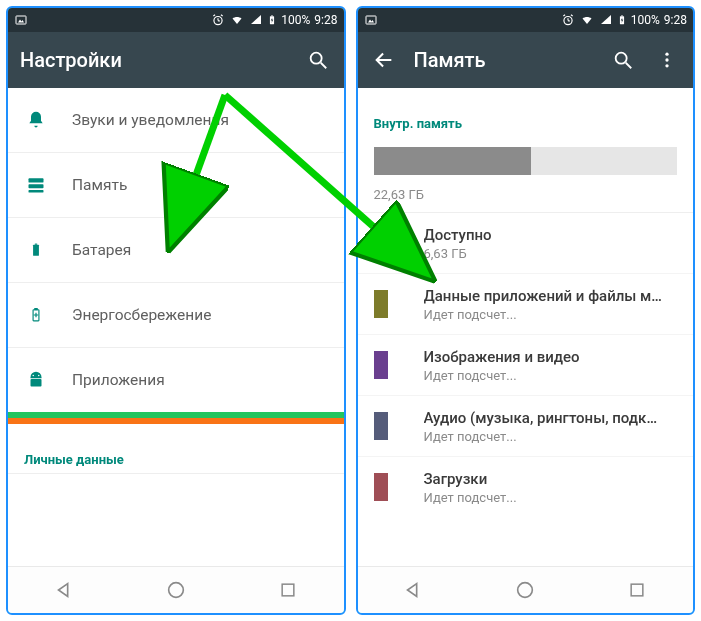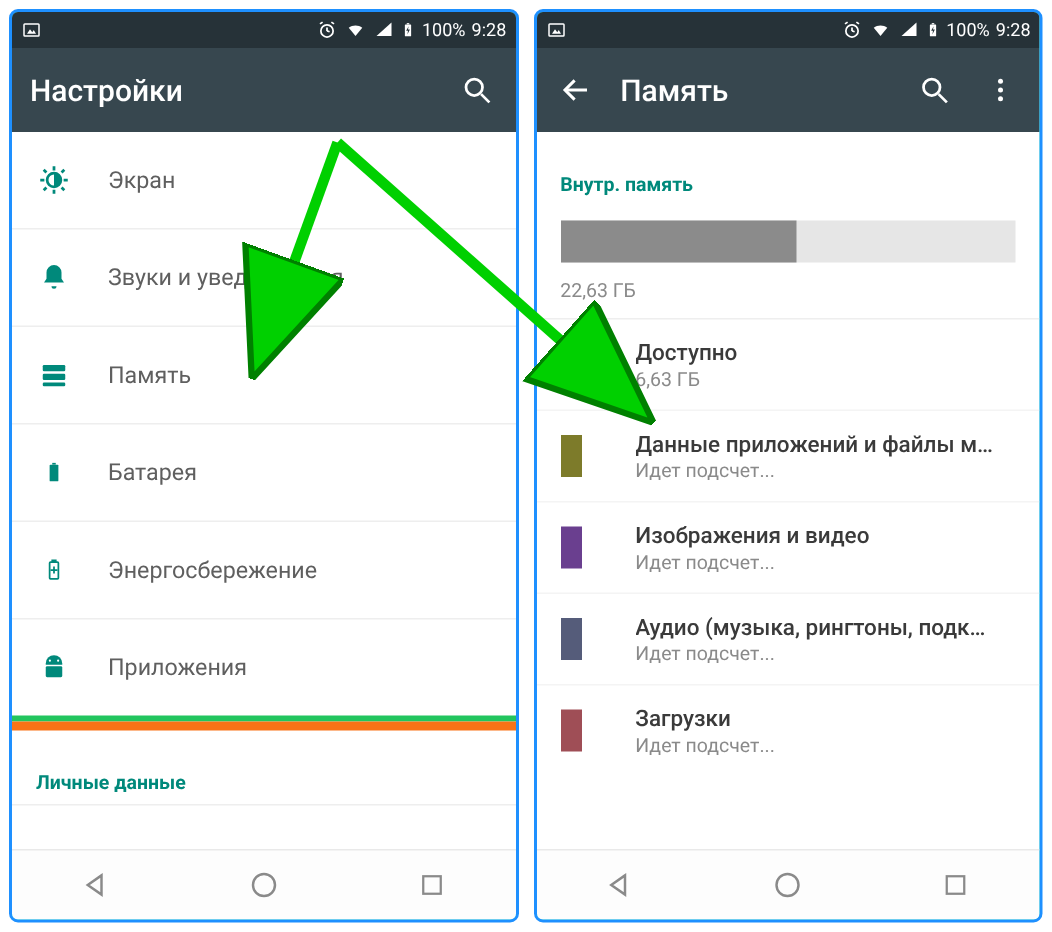--- a/index.html
+++ b/index.html
@@ -201,30 +201,20 @@
         <svg width="22" height="22" viewBox="0 0 24 24" fill="none" stroke="#fff" stroke-width="2">
             <circle cx="10" cy="10" r="6"></circle>
             <line x1="15" y1="15" x2="21" y2="21"></line>
           </svg>
       </div>
     </div>
 
     <div class="content">
       <div class="row">
         <span class="ricon">
-            <svg width="22" height="22" viewBox="0 0 24 24" fill="#00897B">
-              <circle cx="12" cy="12" r="5" fill="none" stroke="#00897B" stroke-width="2"></circle>
-              <path d="M12 2v3M12 19v3M2 12h3M19 12h3M4.5 4.5l2 2M17.5 17.5l2 2M19.5 4.5l-2 2M6.5 17.5l-2 2" stroke="#00897B" stroke-width="2"></path>
-              <path d="M12 7a5 5 0 010 10z" fill="#00897B"></path>
-            </svg>
-          </span>
-        <span class="rlabel">Экран</span>
-      </div>
-      <div class="row">
-        <span class="ricon">
             <svg width="20" height="20" viewBox="0 0 24 24" fill="#00897B">
               <path d="M12 2a6 6 0 00-6 6v5l-2 3h16l-2-3V8a6 6 0 00-6-6zM10 19a2 2 0 004 0"></path>
             </svg>
           </span>
         <span class="rlabel">Звуки и уведомления</span>
       </div>
       <div class="row">
         <span class="ricon">
             <svg width="20" height="20" viewBox="0 0 24 24" fill="#00897B">
               <rect x="3" y="4" width="18" height="5" rx="1"></rect>
@@ -246,21 +236,21 @@
       <div class="row">
         <span class="ricon">
             <svg width="14" height="22" viewBox="0 0 24 24" fill="none" stroke="#00897B" stroke-width="2">
               <rect x="7" y="3" width="10" height="19" rx="1"></rect>
               <rect x="10" y="1" width="4" height="2" fill="#00897B"></rect>
               <path d="M12 8v8M8 12h8"></path>
             </svg>
           </span>
         <span class="rlabel">Энергосбережение</span>
       </div>
-      <div class="row" style="border-bottom:4px solid #22c55e;">
+      <div class="row" style="border-bottom:6px solid #22c55e;">
         <span class="ricon">
             <svg width="22" height="22" viewBox="0 0 24 24" fill="#00897B">
               <path d="M6 9a6 6 0 0112 0v1H6V9z"></path>
               <circle cx="9" cy="7" r="0.8" fill="#fff"></circle>
               <circle cx="15" cy="7" r="0.8" fill="#fff"></circle>
               <rect x="6" y="11" width="12" height="8" rx="1"></rect>
             </svg>
           </span>
         <span class="rlabel">Приложения</span>
       </div>

